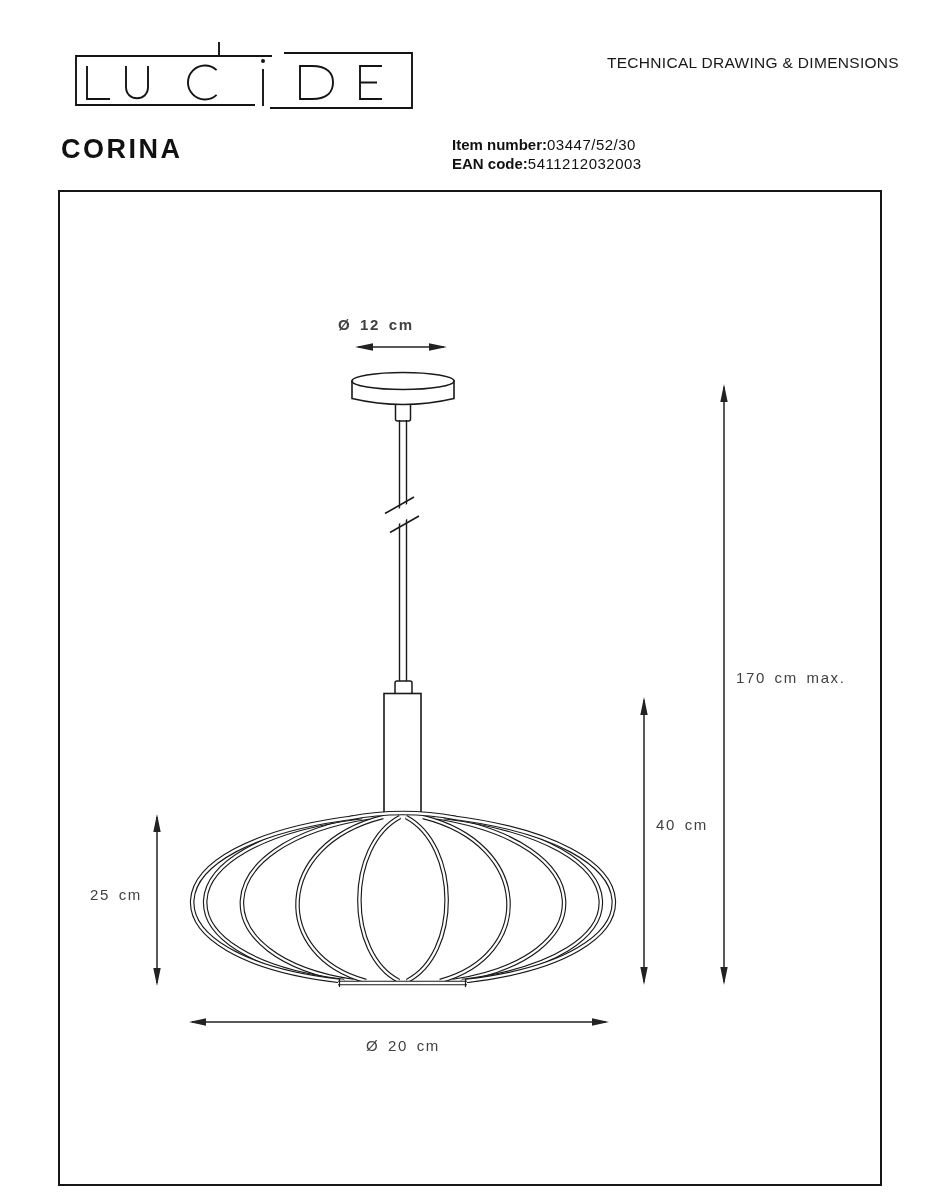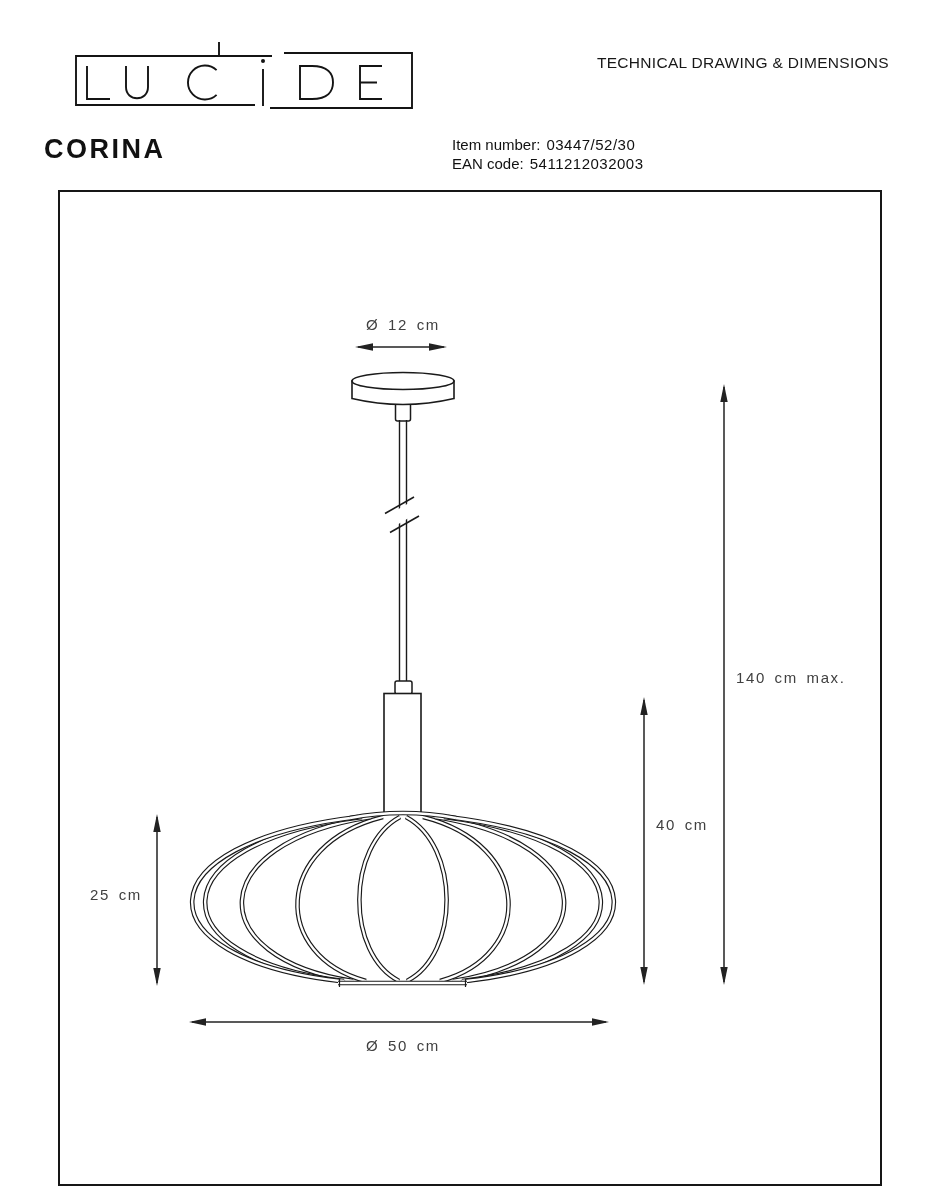--- a/index.html
+++ b/index.html
@@ -4,42 +4,42 @@
 <style>
   html,body{margin:0;padding:0;}
   body{
     width:930px;height:1200px;position:relative;background:#ffffff;
     font-family:"Liberation Sans", sans-serif;color:#1a1a1a;overflow:hidden;
   }
   .abs{position:absolute;}
   
   .logo-svg{left:60px;top:36px;width:360px;height:84px;}
   .doc-title{
-    left:444px;top:54px;width:445px;text-align:right;
+    left:454px;top:54px;width:445px;text-align:right;
     font-size:15.5px;letter-spacing:.3px;color:#181818;
   }
   .product-name{
-    left:44px;top:134px;font-size:27px;font-weight:bold;letter-spacing:2.5px;color:#111;
+    left:61px;top:134px;font-size:27px;font-weight:bold;letter-spacing:2.5px;color:#111;
   }
   .meta{left:452px;top:135px;font-size:15px;line-height:19px;color:#111;}
   .meta .row{white-space:nowrap;}
-  .meta .lbl{font-weight:normal;margin-right:6px;}
+  .meta .lbl{font-weight:bold;}
   .meta .val-bold{font-weight:normal;letter-spacing:.5px;}
   .meta .val{font-weight:normal;letter-spacing:.5px;}
   
   .frame{
     left:58px;top:190px;width:824px;height:996px;
     border:2px solid #161616;box-sizing:border-box;background:#fff;
   }
   .drawing-svg{left:0;top:0;width:930px;height:1200px;}
   
   .dim{
     font-size:15px;color:#414141;letter-spacing:1.6px;word-spacing:3px;white-space:nowrap;
   }
-  .dim-canopy{left:338px;top:316px;width:130px;text-align:center;}
+  .dim-canopy{left:338px;top:316px;width:130px;text-align:left;font-weight:bold;}
   .dim-25{left:84px;top:886px;width:64px;text-align:center;}
   .dim-40{left:656px;top:816px;}
   .dim-170{left:736px;top:669px;}
   .dim-50{left:335px;top:1037px;width:136px;text-align:center;}
 </style>
 </head>
 <body>
 
 <svg class="abs logo-svg" viewBox="0 0 360 84" role="img" aria-label="LUCIDE">
   <g stroke="#141414" stroke-width="1.9" fill="none" stroke-linecap="butt" stroke-linejoin="miter">
@@ -181,14 +181,14 @@
       <line x1="192" y1="1022" x2="606" y2="1022"></line>
       <polygon points="189,1022 206,1018.3 206,1025.7" stroke="none"></polygon>
       <polygon points="609,1022 592,1018.3 592,1025.7" stroke="none"></polygon>
     </g>
   </g>
 </svg>
 
 <span class="abs dim dim-canopy">Ø 12 cm</span>
 <span class="abs dim dim-25">25 cm</span>
 <span class="abs dim dim-40">40 cm</span>
-<span class="abs dim dim-170">140 cm max.</span>
-<span class="abs dim dim-50">Ø 50 cm</span>
+<span class="abs dim dim-170">170 cm max.</span>
+<span class="abs dim dim-50">Ø 20 cm</span>
 
 </body></html>

